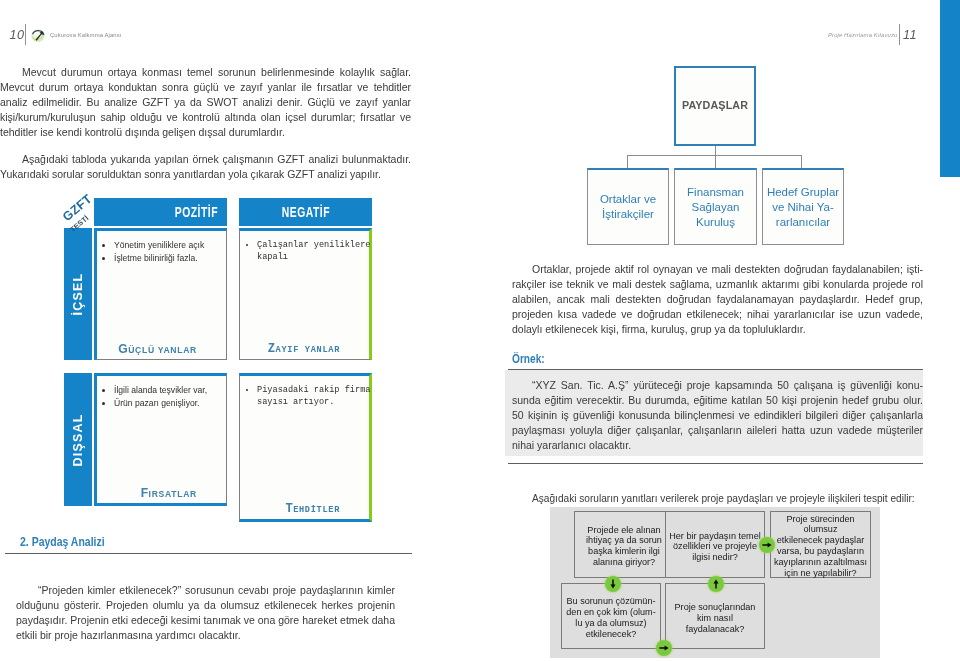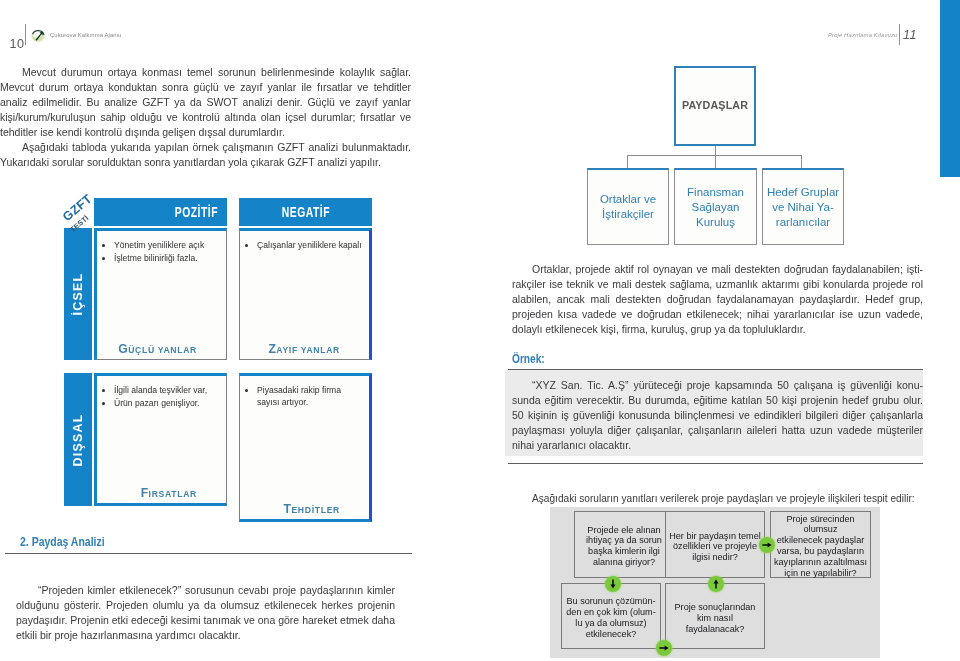--- a/index.html
+++ b/index.html
@@ -2,48 +2,48 @@
 <html><head>
 <meta charset="utf-8">
 <style>
   html,body{margin:0;padding:0;}
   body{width:960px;height:661px;background:#ffffff;
        font-family:"Liberation Sans",sans-serif;position:relative;overflow:hidden;
        -webkit-font-smoothing:antialiased;}
   .abs{position:absolute;}
   
   #blue-edge{right:0;top:0;width:20px;height:177px;background:#1483c8;}
-  #page-num-left{left:9.5px;top:28.5px;font-size:12.6px;font-weight:normal;color:#5a5a5c;letter-spacing:.4px;line-height:12px;margin-top:9px;}
+  #page-num-left{left:9.5px;top:28.5px;font-size:12.6px;font-style:italic;font-weight:normal;color:#5a5a5c;letter-spacing:.4px;line-height:12px;}
   #hdr-rule-left{left:25px;top:24px;width:1px;height:21px;background:#909092;}
   #logo{left:30px;top:27px;width:16px;height:16px;}
   #org-name{left:50px;top:32px;font-size:5.9px;color:#8a8a8c;letter-spacing:.1px;white-space:nowrap;}
   #guide-name{left:828px;top:32px;font-size:5.95px;font-style:italic;color:#9a9a9c;white-space:nowrap;letter-spacing:.1px;}
   #hdr-rule-right{left:899px;top:24px;width:1px;height:21px;background:#909092;}
   #page-num-right{left:903px;top:28.5px;font-size:12.6px;font-style:italic;font-weight:normal;color:#5a5a5c;letter-spacing:.4px;line-height:12px;}
   
   .bodytext{font-size:10.5px;color:#3a3a3c;line-height:14.95px;text-align:justify;
             text-justify:inter-word;}
   #intro-block{left:0px;top:65px;width:411px;}
   #intro-block p{margin:0;text-indent:22px;}
-  #intro-block p + p{margin-top:0px;}
+  #intro-block p + p{margin-top:12px;}
   
   .sw-hdr{height:28px;background:#1483c8;color:#ffffff;font-size:14.6px;font-weight:bold;
           letter-spacing:.7px;display:flex;align-items:center;justify-content:center;}
   .sw-hdr span{display:block;transform:scaleX(.71);}
   #sw-hdr-pos{left:94px;top:198px;width:133px;justify-content:flex-end;}
   #sw-hdr-neg{left:239px;top:198px;width:133px;align-items:center;}
   .sw-side{width:28px;background:#1483c8;color:#fff;}
   .sw-side span{display:block;transform:rotate(-90deg);white-space:nowrap;
        font-size:12.5px;font-weight:bold;letter-spacing:1.2px;}
   #sw-side-ic{left:64px;top:228px;height:132px;display:flex;align-items:center;justify-content:center;}
   #sw-side-ds{left:64px;top:373px;height:133px;display:flex;align-items:center;justify-content:center;}
   .sw-quad{background:#fdfdfb;border:1px solid #7f7f81;border-top:3px solid #1483c8;
            box-sizing:border-box;}
   #sw-q1,#sw-q3{border-left:3px solid #1483c8;}
-  #sw-q2,#sw-q4{border-right:3px solid #1d4ed8;}
+  #sw-q2,#sw-q4{border-right:3px solid #84cc16;font-family:Liberation Mono, monospace;}
   #sw-q3,#sw-q4{border-bottom:3px solid #1483c8;}
   #sw-q1{left:94px;top:228px;width:133px;height:132px;}
   #sw-q2{left:239px;top:228px;width:133px;height:132px;}
   #sw-q3{left:94px;top:373px;width:133px;height:133px;padding-left:36px;}
   #sw-q4{left:239px;top:373px;width:133px;height:149px;}
   .sw-list{position:absolute;left:7px;top:8px;right:-2px;font-size:8.6px;color:#2f2f31;line-height:12px;}
   .sw-list li{margin:0 0 1px 0;white-space:pre-line;}
   .sw-list ul{margin:0;padding-left:10px;list-style:disc;}
   .sw-cap{position:absolute;right:29px;bottom:3px;color:#3e81ad;font-weight:bold;
           font-size:8.6px;letter-spacing:.7px;white-space:nowrap;line-height:12px;}

